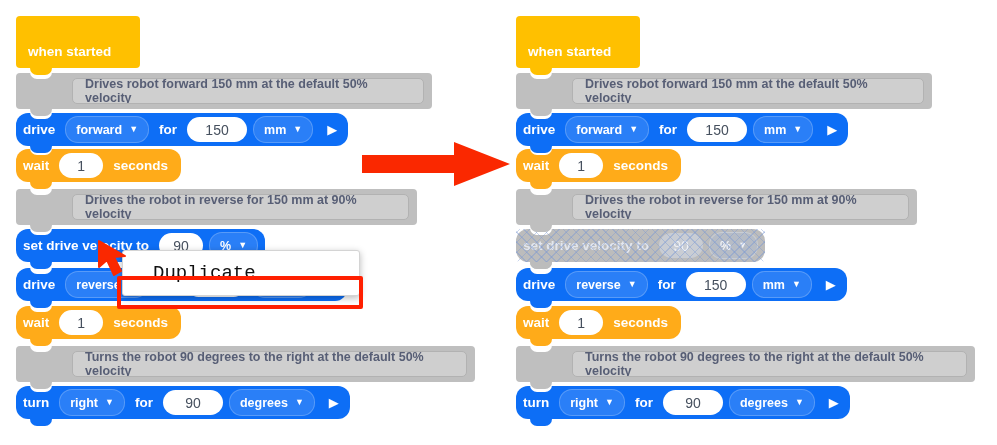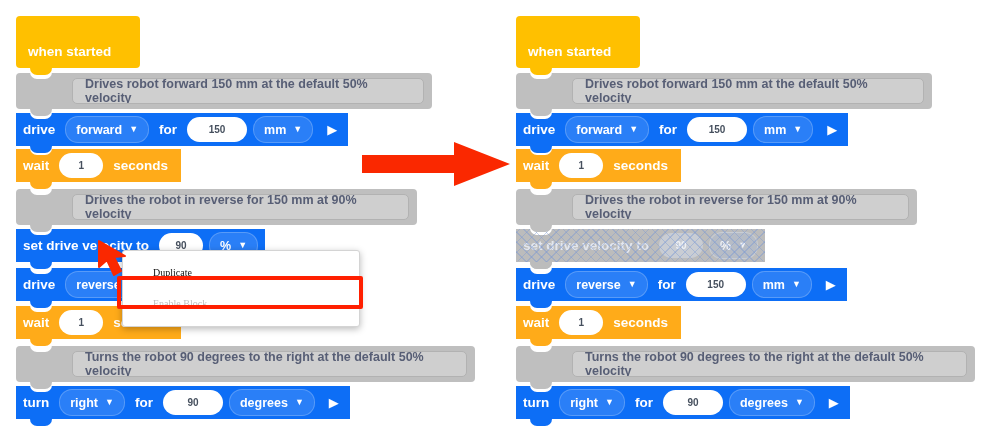--- a/index.html
+++ b/index.html
@@ -19,21 +19,21 @@
 
   
   .blk{
     position:absolute;
     box-sizing:border-box;
     display:flex;align-items:center;
     color:#ffffff;
     font-size:13.5px;
     font-weight:bold;
     white-space:nowrap;
-    border-radius:0;
+    border-radius:12px;
   }
   
   .blk::before{
     content:"";position:absolute;left:14px;top:-1px;
     width:22px;height:7px;
     background:#ffffff;
     border-radius:0 0 7px 7px;
     z-index:3;
   }
   
@@ -112,21 +112,21 @@
     margin:16px 3px;
     color:#fff;font-size:12.5px;font-weight:bold;
   }
   .pill .caret{margin-left:7px;font-size:9px;line-height:1;}
   .oval{
     background:#ffffff;
     border-radius:13px;
     height:25px;min-width:40px;
     display:flex;align-items:center;justify-content:center;
     padding:0 10px;margin:0 3px;
-    color:#46505e;font-size:10px;font-weight:bold;
+    color:#46505e;font-size:14px;font-weight:normal;
   }
   .oval.sm{min-width:26px;padding:0 9px;}
   .play{
     margin-left:11px;margin-right:11px;
     font-size:13px;color:#ffffff;line-height:1;
   }
 
   
   .disabled{
     background:#bcbcbc !important;
@@ -160,22 +160,22 @@
     background:#ffffff;
     border:1px solid #d4d4d4;
     border-radius:3px;
     box-shadow:0 2px 7px rgba(0,0,0,.28);
     padding:6px 0 7px 0;
     z-index:20;
   }
   .ctx-item{
     height:31px;display:flex;align-items:center;
     padding-left:30px;
-    font-size:10px;color:#101010;
-    font-family:Liberation Serif, serif;
+    font-size:19px;color:#101010;
+    font-family:Liberation Mono, monospace;
   }
   .ctx-item.sel{background:#d9e7f5;}
   .ctx-item.dis{color:#bdbdbd;}
   #ctx-highlight{
     position:absolute;left:117px;top:276px;width:246px;height:33px;
     border:4px solid #ff1f00;
     border-radius:2px;
     box-sizing:border-box;
     z-index:25;
     pointer-events:none;
@@ -369,21 +369,20 @@
         <span class="play">▶</span>
       </div>
     </div>
 
   <svg id="big-arrow" viewBox="0 0 148 44">
     <polygon points="0,13 92,13 92,0 148,22 92,44 92,31 0,31" fill="#fa2800"></polygon>
   </svg>
 
   <div id="ctx-menu">
     <div class="ctx-item">Duplicate</div>
-    <div class="ctx-item dis">Enable Block</div>
   </div>
   <div id="ctx-highlight"></div>
 
   <svg id="red-cursor" viewBox="0 0 46 46">
     <polygon points="4,4 4,30 12,23 19,38 26,34 19,20 30,19" fill="#fa2800" stroke="#fa2800" stroke-width="2" stroke-linejoin="round"></polygon>
   </svg>
 
 </div>
 
 </body></html>

